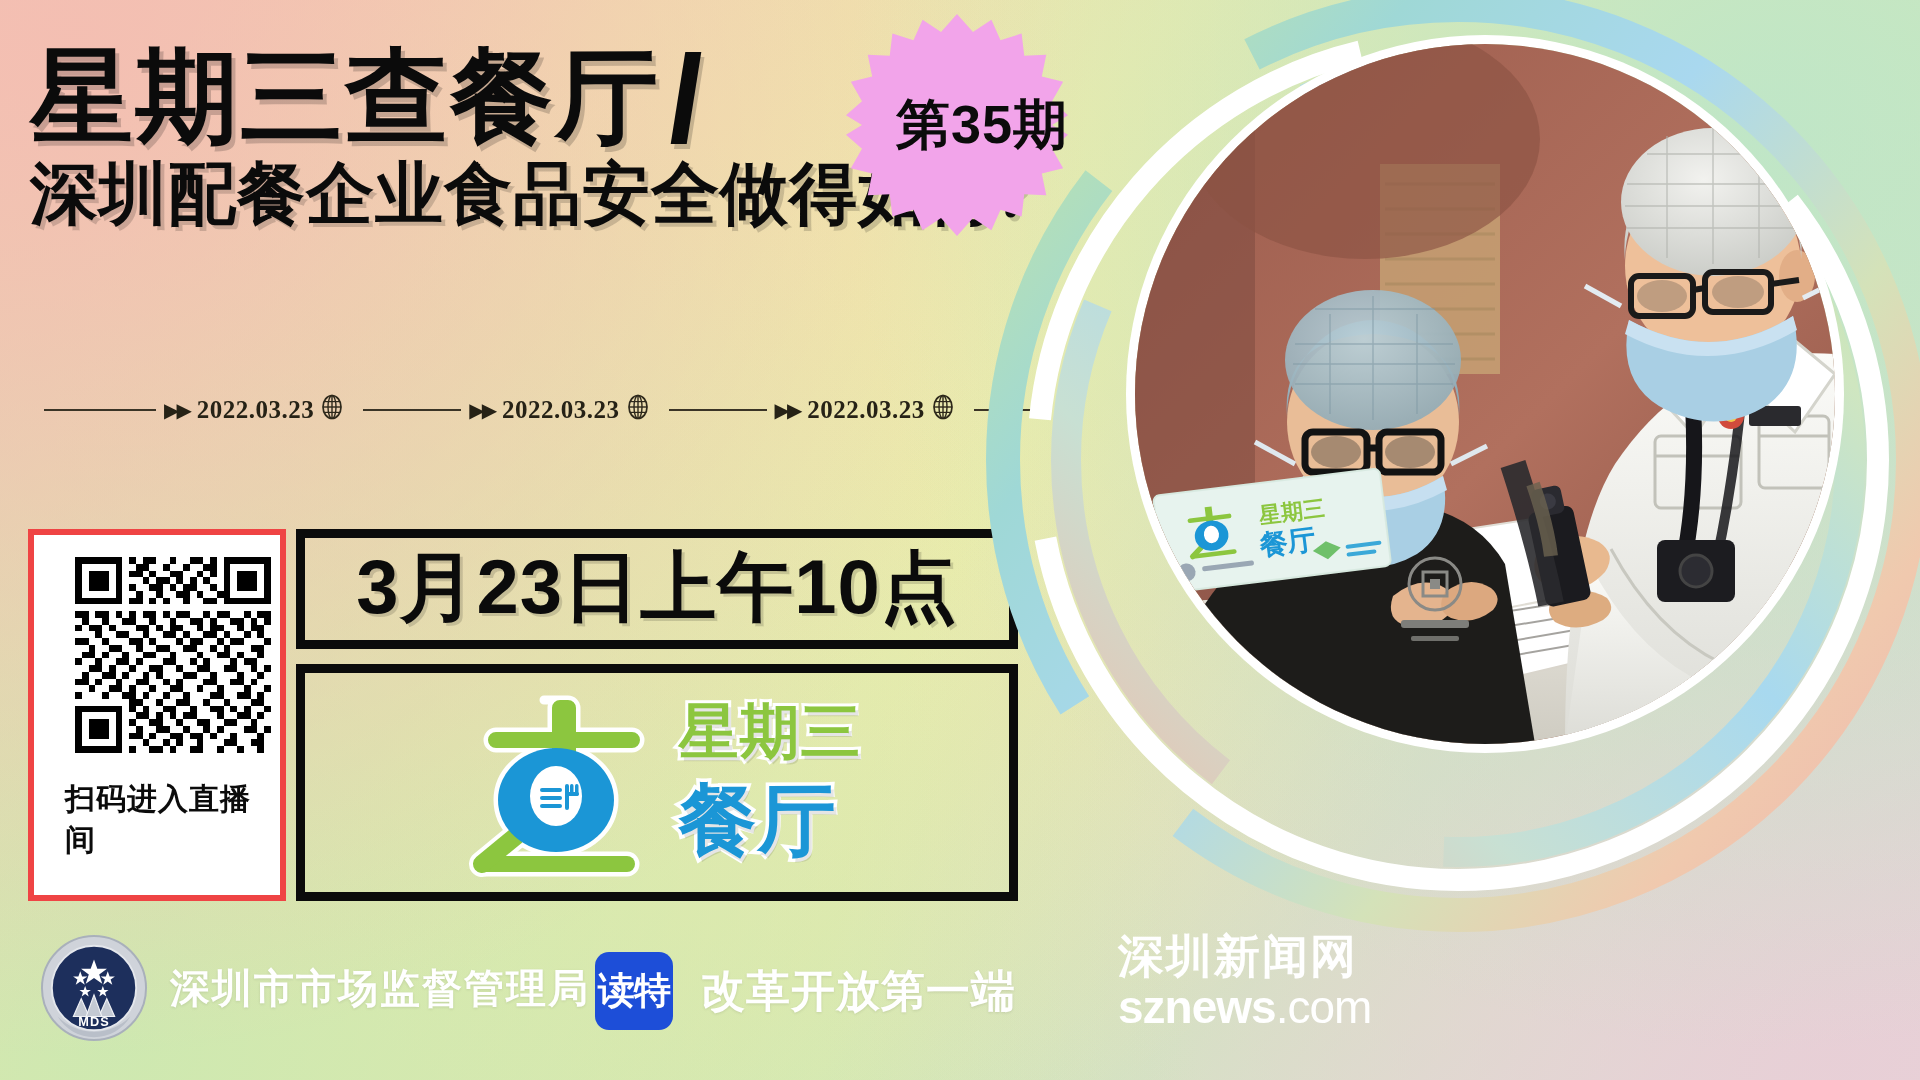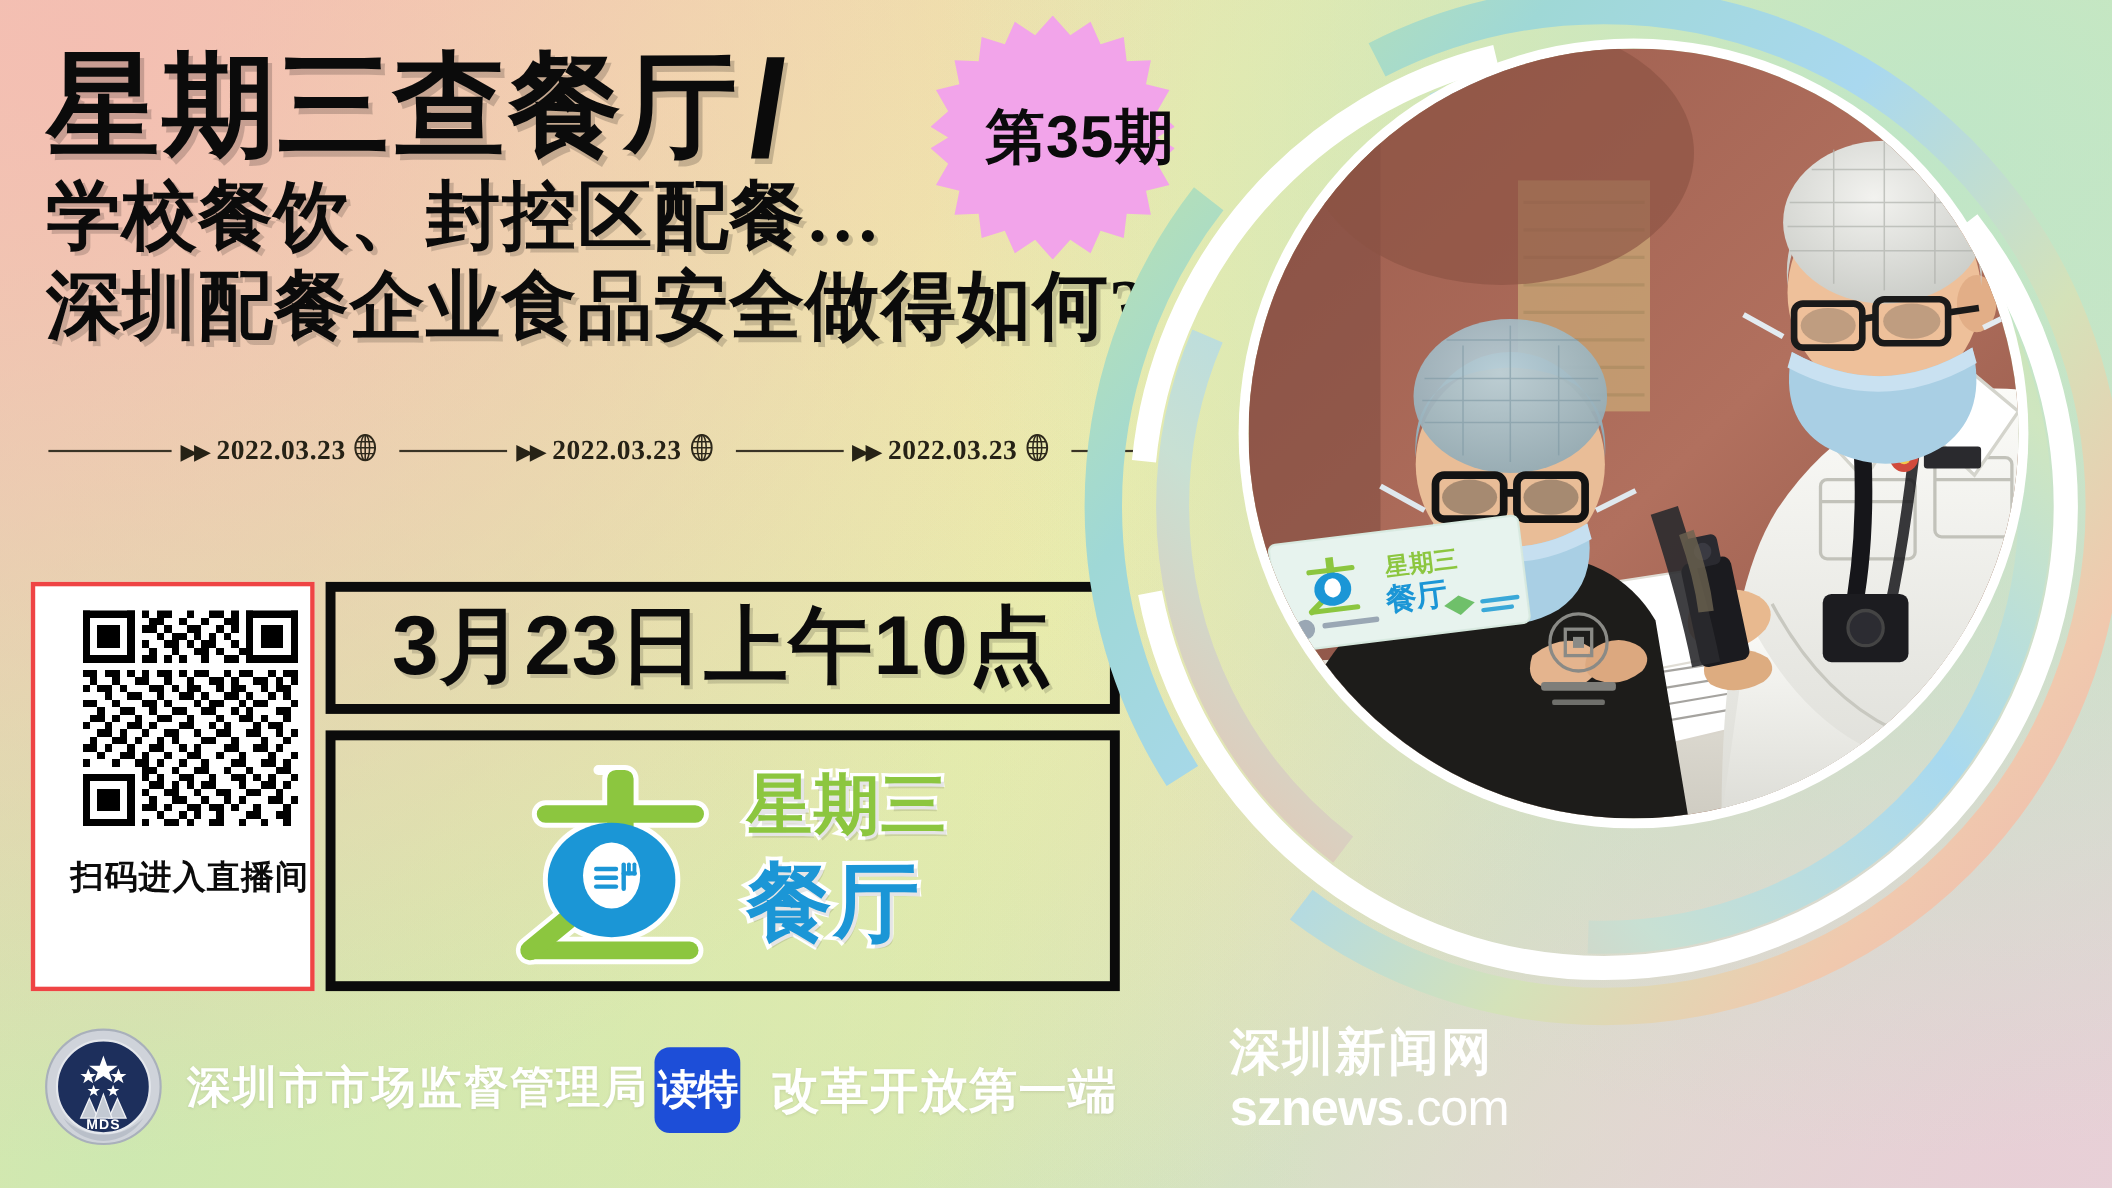--- a/index.html
+++ b/index.html
@@ -12,21 +12,21 @@
       radial-gradient(circle at 4% 4%, rgba(244,190,178,.95) 0%, rgba(244,190,178,0) 48%),
       radial-gradient(circle at 6% 96%, rgba(200,232,178,.85) 0%, rgba(200,232,178,0) 52%),
       radial-gradient(circle at 96% 98%, rgba(232,206,214,.9) 0%, rgba(232,206,214,0) 48%),
       radial-gradient(circle at 40% 42%, rgba(238,236,172,.95) 0%, rgba(238,236,172,0) 55%),
       linear-gradient(135deg,#f3c5b4 0%, #f0dfae 22%, #eeeaa8 40%, #dfe9ae 58%, #cfe8bd 74%, #dbe2cf 88%, #e7d8dc 100%);
   }
 
   
   .left { position:absolute; left:0; top:0; width:1120px; height:1080px; }
 
-  .title-block { position:absolute; left:42px; top:42px; width:1040px; }
+  .title-block { position:absolute; left:30px; top:42px; width:1040px; }
 
   .headline {
     font-family:"Liberation Serif","DejaVu Serif",serif;
     font-weight:bold;
     font-size:103px;
     line-height:1.08;
     letter-spacing:2px;
     color:#0b0b0b;
     white-space:nowrap;
     text-shadow:4px 5px 0 rgba(0,0,0,.18);
@@ -94,21 +94,21 @@
   .datestrip .rule.rn { width:98px; margin-left:12px; }
   .datestrip .arrows { margin:0 8px 0 8px; font-size:20px; letter-spacing:-3px; }
   .datestrip .dt { letter-spacing:.5px; }
   .datestrip .globe { margin:0 6px 0 5px; display:inline-block; }
   .datestrip .tail { flex:1; height:2px; background:#3a3426; margin-left:12px; }
 
   
   .qrpanel {
     position:absolute; left:28px; top:529px;
     width:258px; height:372px;
-    border:4px solid #ef4444;
+    border:6px solid #ef4444;
     background:#fff;
     display:flex; flex-direction:column; align-items:center; justify-content:flex-start;
     padding-top:22px;
     padding-left:31px;
   }
   .qrimg { width:196px; height:196px; display:block; }
   .qrcap {
     margin-top:26px;
     font-family:"Liberation Sans","DejaVu Sans",sans-serif;
     font-weight:bold;
@@ -201,21 +201,20 @@
 </head>
 <body>
 
 <div class="left">
 
   <div class="title-block">
     <div class="headline">
       <span>星期三查餐厅</span>
       <span class="sep"></span>
     </div>
-    <div class="sub s1">学校餐饮、封控区配餐…</div>
     <div class="sub s2">深圳配餐企业食品安全做得如何?</div>
   </div>
 
   <div class="badge">
     <div class="burst"></div>
     <div class="btxt">第35期</div>
   </div>
 
   <div class="datestrip">
     <span class="rule r0"></span>

